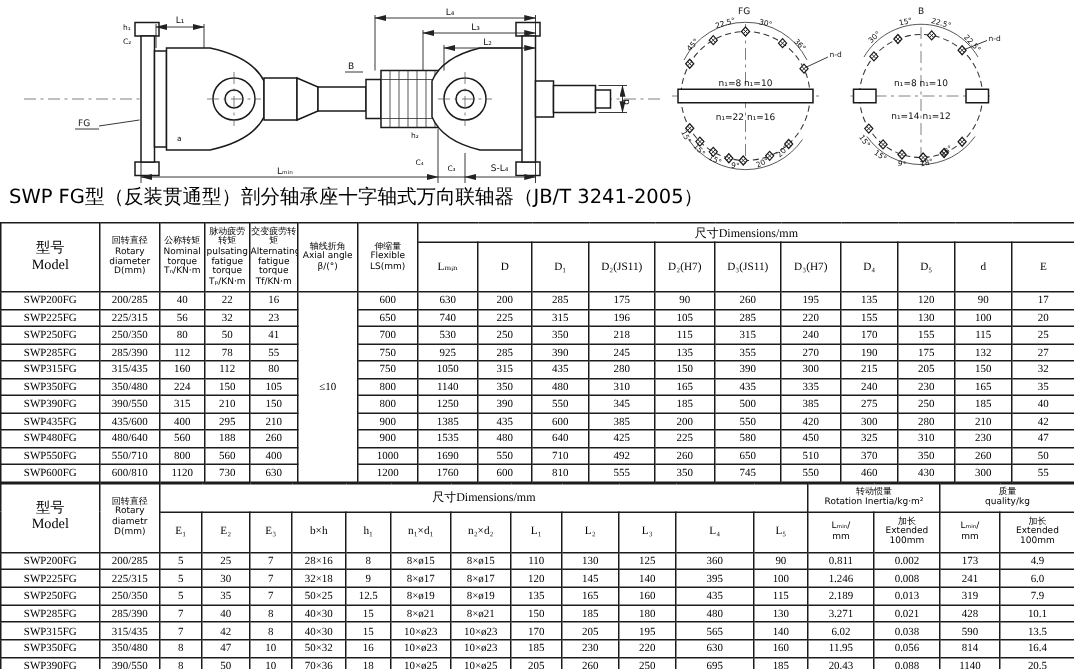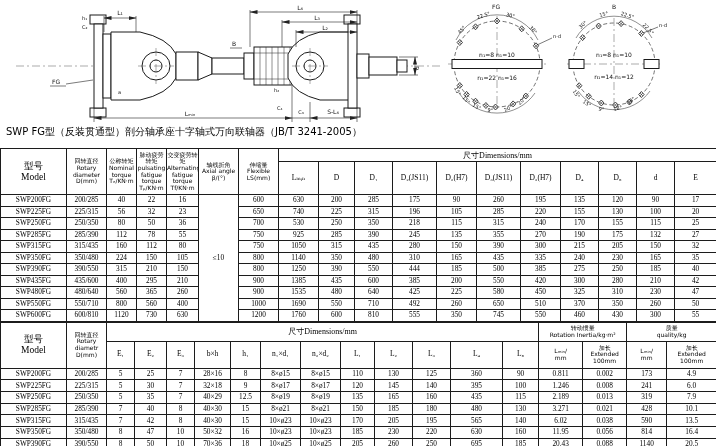--- a/index.html
+++ b/index.html
@@ -17,21 +17,21 @@
   .pt { fill: none; stroke: #1a1a1a; stroke-width: 1; }
   .thin { stroke: #333; stroke-width: .55; fill: none; }
   .cl { stroke: #555; stroke-width: .5; stroke-dasharray: 8 3 2 3; fill:none; }
   .dash { stroke: #333; stroke-width: .7; stroke-dasharray: 4 2.5; fill: none; }
   .dim { stroke: #222; stroke-width: .6; fill: none; }
   .dl { font-size: 6px; }
   .dls { font-size: 5px; }
 
   
   .captions { padding: 1px 0 0 6px; height: 22px; }
-  .cap { font-size: 10px; line-height: 10.5px; white-space: nowrap; font-family: "DejaVu Sans", sans-serif; }
+  .cap { font-size: 13px; line-height: 10.5px; white-space: nowrap; font-family: "DejaVu Sans", sans-serif; }
 
   
   table { border-collapse: collapse; table-layout: fixed; width: 716px; background: #fff; }
   th, td {
     border: 1px solid #1c1c1c; text-align: center; vertical-align: middle;
     padding: 0; font-weight: normal; overflow: hidden;
   }
   th { white-space: pre-line; }
   .t1, .t2 { border: 1.5px solid #111; }
   .hdr-sm  { font-size: 6px;  line-height: 6.6px; font-family: "DejaVu Sans", sans-serif; }
@@ -346,21 +346,21 @@
           <td>155</td>
           <td>130</td>
           <td>100</td>
           <td>20</td>
         </tr>
         <tr>
           <td>SWP250FG</td>
           <td>250/350</td>
           <td>80</td>
           <td>50</td>
-          <td>36</td>
+          <td>41</td>
           <td>700</td>
           <td>530</td>
           <td>250</td>
           <td>350</td>
           <td>218</td>
           <td>115</td>
           <td>315</td>
           <td>240</td>
           <td>170</td>
           <td>155</td>
@@ -427,21 +427,21 @@
         <tr>
           <td>SWP390FG</td>
           <td>390/550</td>
           <td>315</td>
           <td>210</td>
           <td>150</td>
           <td>800</td>
           <td>1250</td>
           <td>390</td>
           <td>550</td>
-          <td>444</td>
+          <td>345</td>
           <td>185</td>
           <td>500</td>
           <td>385</td>
           <td>275</td>
           <td>250</td>
           <td>185</td>
           <td>40</td>
         </tr>
         <tr>
           <td>SWP435FG</td>
@@ -459,21 +459,21 @@
           <td>420</td>
           <td>300</td>
           <td>280</td>
           <td>210</td>
           <td>42</td>
         </tr>
         <tr>
           <td>SWP480FG</td>
           <td>480/640</td>
           <td>560</td>
-          <td>365</td>
+          <td>188</td>
           <td>260</td>
           <td>900</td>
           <td>1535</td>
           <td>480</td>
           <td>640</td>
           <td>425</td>
           <td>225</td>
           <td>580</td>
           <td>450</td>
           <td>325</td>
@@ -622,21 +622,21 @@
           <td>0.008</td>
           <td>241</td>
           <td>6.0</td>
         </tr>
         <tr>
           <td>SWP250FG</td>
           <td>250/350</td>
           <td>5</td>
           <td>35</td>
           <td>7</td>
-          <td>40×29</td>
+          <td>50×25</td>
           <td>12.5</td>
           <td>8×ø19</td>
           <td>8×ø19</td>
           <td>135</td>
           <td>165</td>
           <td>160</td>
           <td>435</td>
           <td>115</td>
           <td>2.189</td>
           <td>0.013</td>

